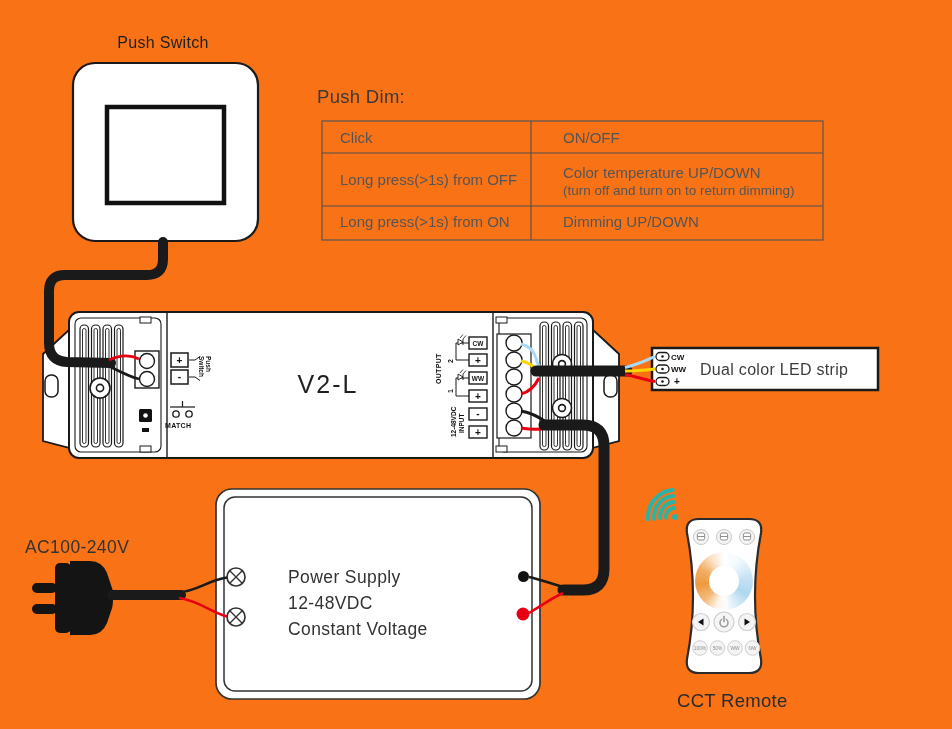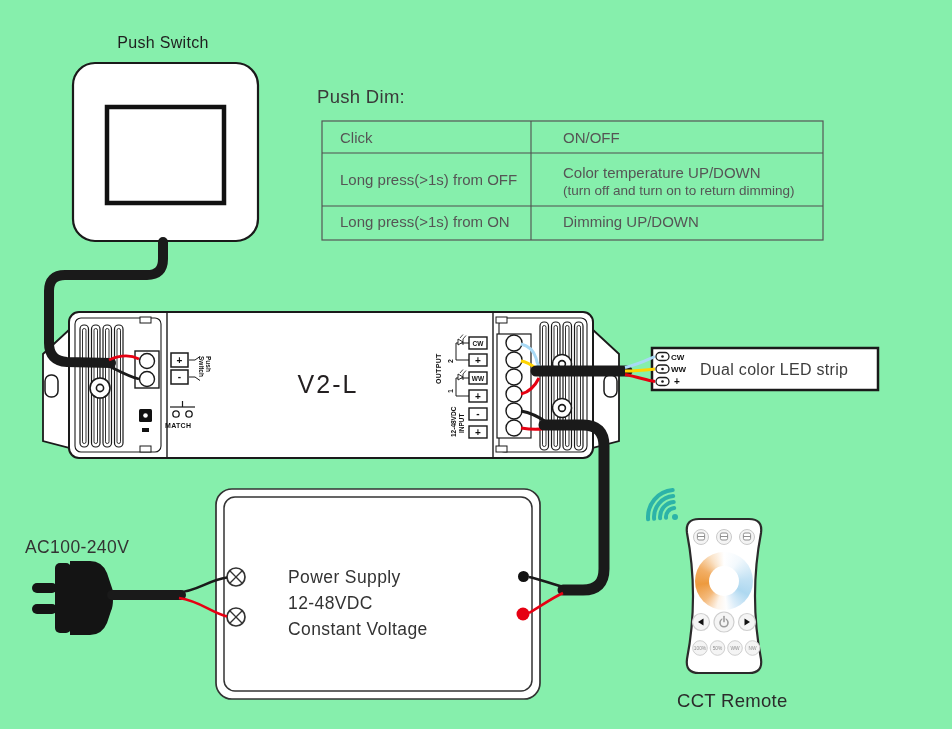--- a/index.html
+++ b/index.html
@@ -1,16 +1,16 @@
 <!DOCTYPE html>
 <html><head>
 <meta charset="utf-8">
 <style>
   html,body{margin:0;padding:0;background:#ffffff;}
-  .stage{position:relative;width:952px;height:729px;background:#86efac;overflow:hidden;
+  .stage{position:relative;width:952px;height:729px;background:#f97316;overflow:hidden;
          font-family:"Liberation Sans",sans-serif;}
   svg{position:absolute;left:0;top:0;}
   svg text{font-family:"Liberation Sans",sans-serif;fill:#2e2e2e;}
   .f16{font-size:16px;fill:#1f1f1f;letter-spacing:.3px}
   .f18{font-size:18.5px;fill:#3a3a3a;letter-spacing:.3px}
   .cell{font-size:15px;fill:#555}
   .cell2{font-size:13.5px;fill:#555}
   .f17{font-size:17.5px;fill:#333;letter-spacing:.4px}
   .model{font-size:25px;fill:#231f20;letter-spacing:2px}
   .tb{font-size:7px;font-weight:bold;fill:#111;letter-spacing:.3px}

